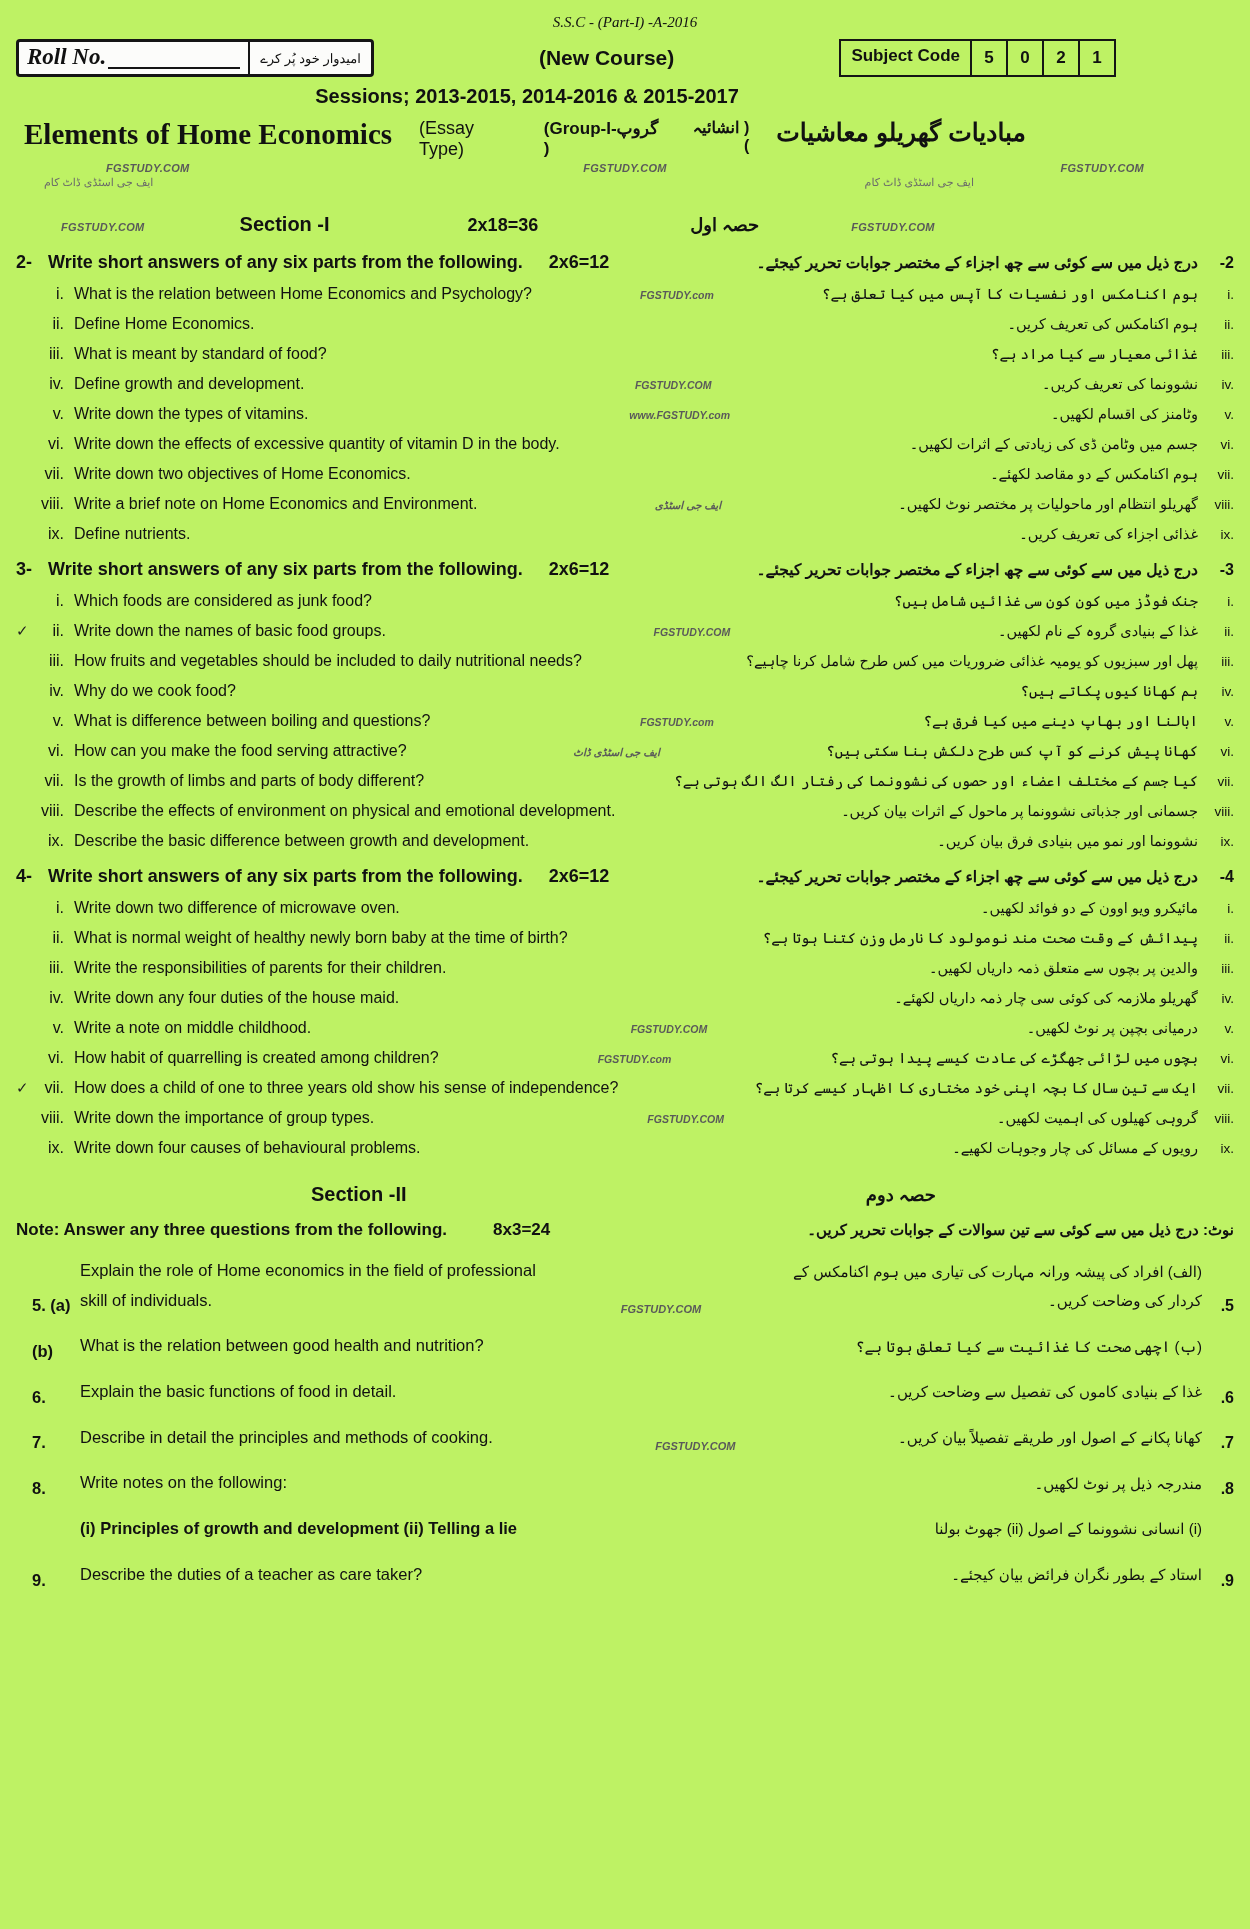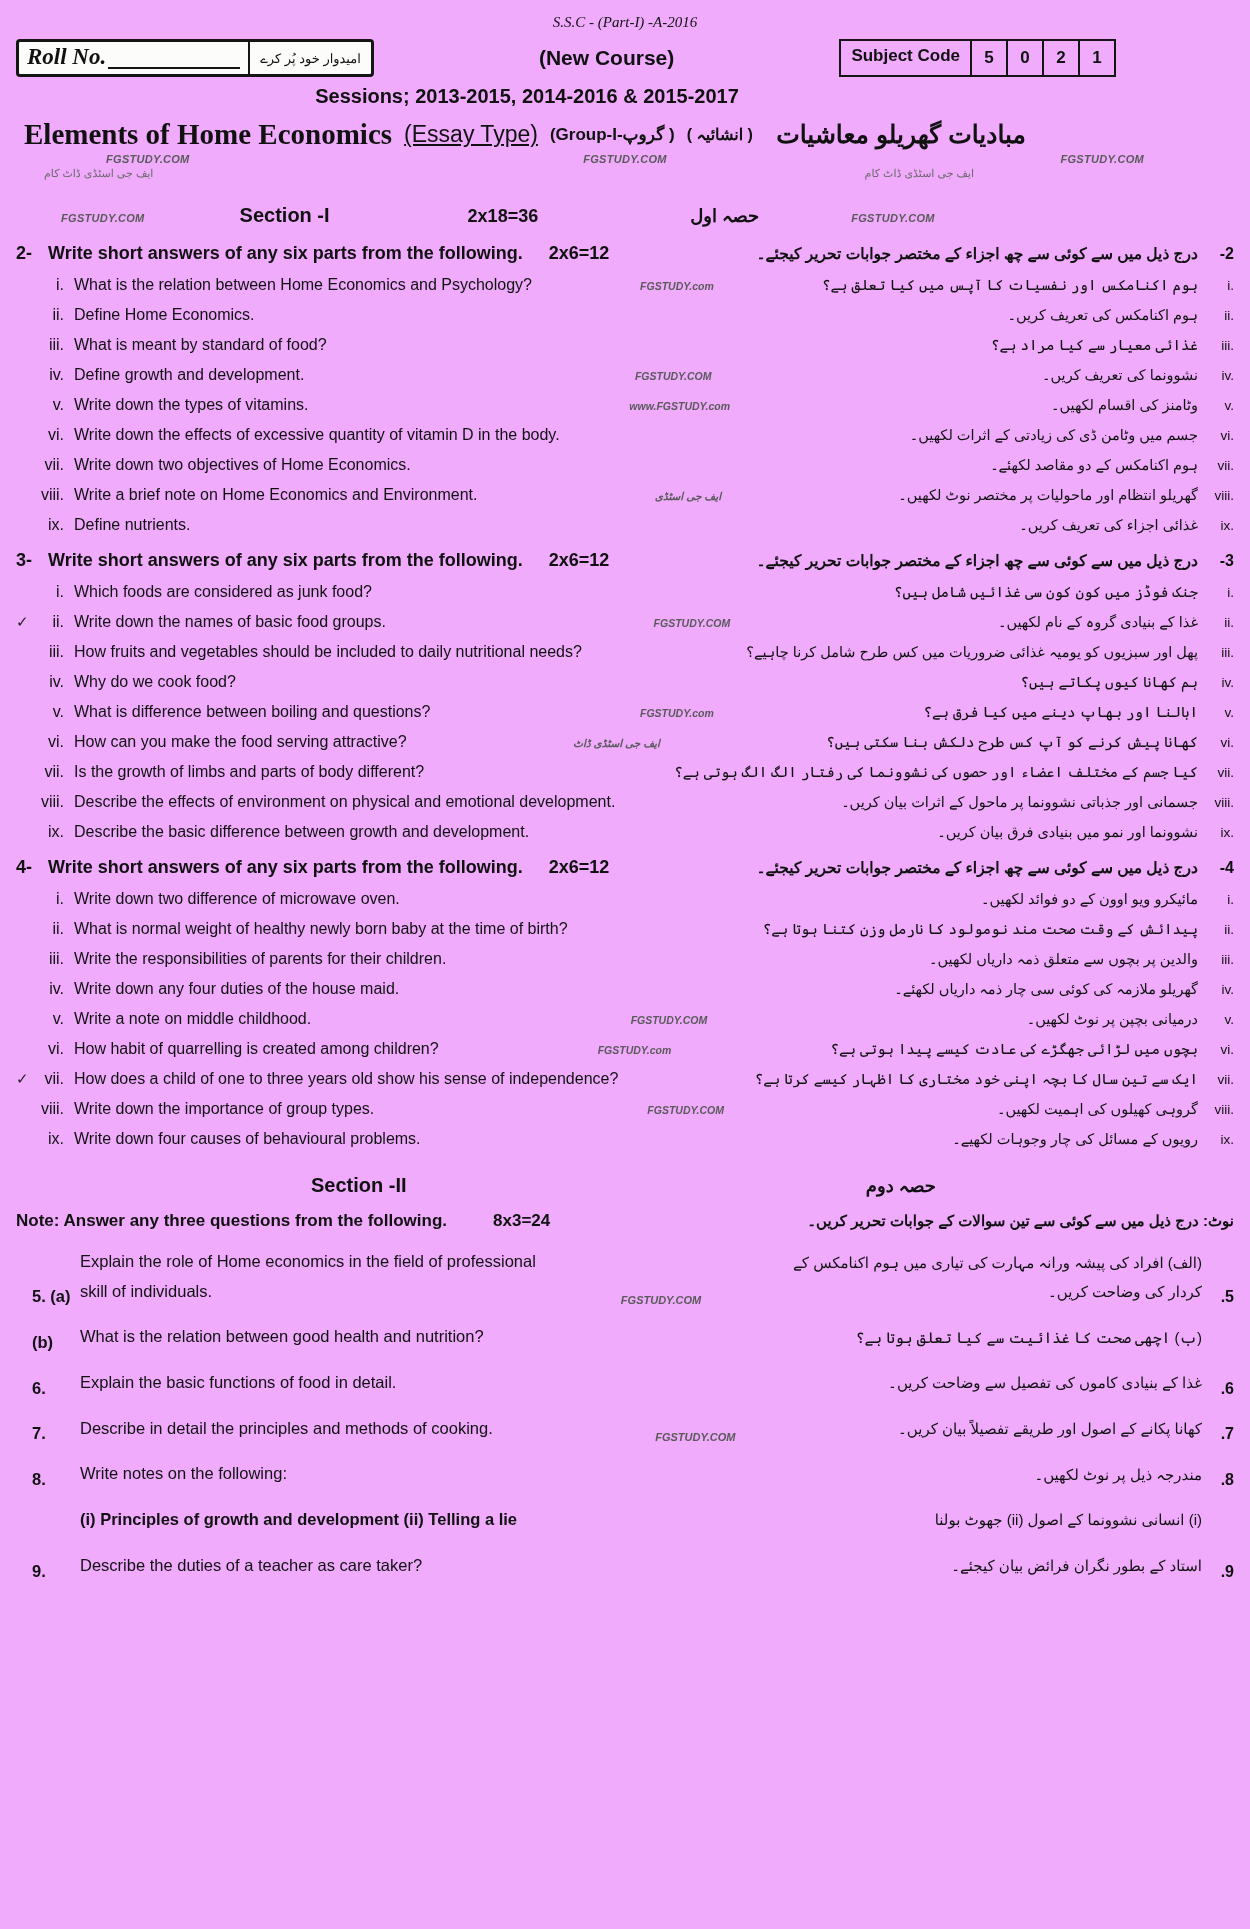--- a/index.html
+++ b/index.html
@@ -1,42 +1,42 @@
 <!DOCTYPE html>
 <html><head>
 <meta charset="utf-8">
 <style>
   * { box-sizing: border-box; margin: 0; padding: 0; }
   html, body { background: #ffffff; }
   .page {
     width: 1250px; min-height: 1929px; margin: 0 auto; position: relative;
-    background: #f0abfc; color: #111;
+    background: #bef264; color: #111;
     font-family: "Liberation Sans", sans-serif;
     padding: 14px 16px 0;
     overflow: hidden;
   }
   .exam-ref { text-align: center; font-family: "Liberation Serif", serif; font-style: italic; font-size: 15px; }
 
   
   .hdr-row { display: flex; align-items: stretch; margin-top: 8px; }
   .rollbox { display: flex; align-items: center; border: 3px solid #151515; border-radius: 4px; background: #fcfcfa; }
   .roll-label { font-family: "Liberation Serif", serif; font-weight: bold; font-style: italic; font-size: 23px; padding: 2px 2px 4px 8px; white-space: nowrap; }
   .roll-line { width: 132px; border-bottom: 2px solid #151515; height: 22px; }
   .roll-divider { width: 2px; background: #151515; align-self: stretch; margin-left: 8px; }
   .roll-urdu { font-size: 13px; padding: 0 10px; white-space: nowrap; }
   .new-course { flex: 1; align-self: center; text-align: center; font-weight: bold; font-size: 21px; }
   .subject-code { display: flex; align-items: stretch; margin-right: 118px; }
   .sc-label { border: 2.5px solid #151515; font-weight: bold; font-size: 17px; padding: 5px 10px; white-space: nowrap; }
   .sc-digit { border: 2.5px solid #151515; border-left: none; width: 36px; display: flex; align-items: center; justify-content: center; font-weight: bold; font-size: 17px; }
 
   .sessions { text-align: center; font-weight: bold; font-size: 20px; margin-top: 8px; margin-right: 196px; }
 
-  .title-row { display: flex; align-items: center; gap: 12px; margin-top: 10px; padding: 0 8px; }
+  .title-row { display: flex; align-items: flex-start; gap: 27px; margin-top: 10px; padding: 0 8px; }
   .title-en { font-family: "Liberation Serif", serif; font-weight: bold; font-size: 29px; white-space: nowrap; }
-  .essay-type { font-size: 23px; text-decoration: underline; }
+  .essay-type { font-size: 18px; }
   .group-label { font-weight: bold; font-size: 17px; }
   .essay-ur { font-size: 16px; font-weight: bold; }
   .title-ur { margin-left: auto; margin-right: 200px; font-weight: bold; font-size: 25px; white-space: nowrap; }
 
   .wm { color: #5a5a5a; font-weight: bold; font-style: italic; font-size: 11px; letter-spacing: .3px; }
   .wm-ur { color: #6a6a6a; font-size: 11px; }
   .wm-row-a { display: flex; justify-content: space-between; padding: 2px 90px 0 90px; }
   .wmur-row { display: flex; justify-content: space-between; padding: 0 260px 0 28px; margin-top: 2px; }
 
   .marks-row { display: flex; align-items: baseline; margin-top: 2px; padding: 0 12px; }

